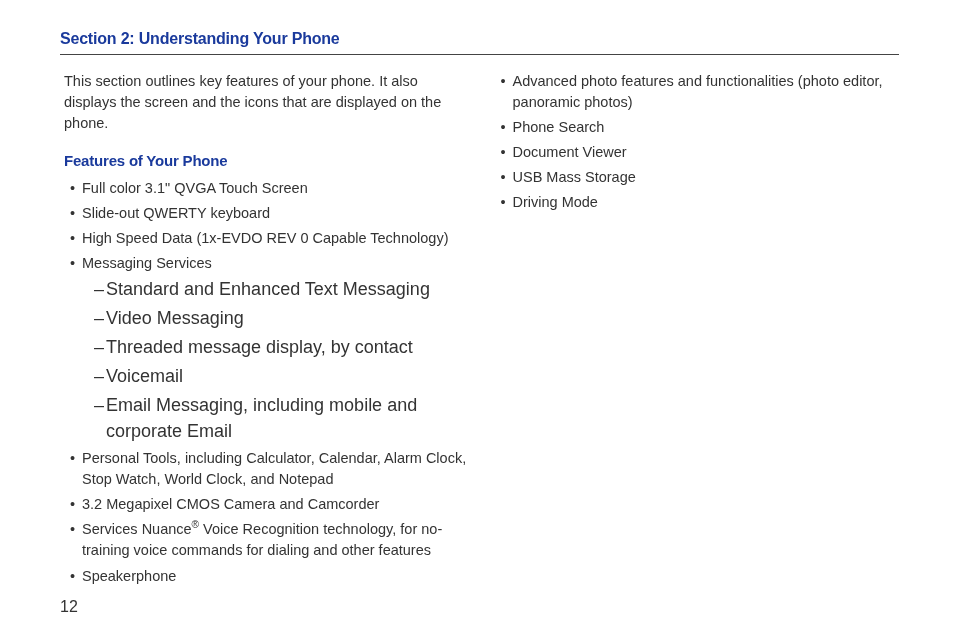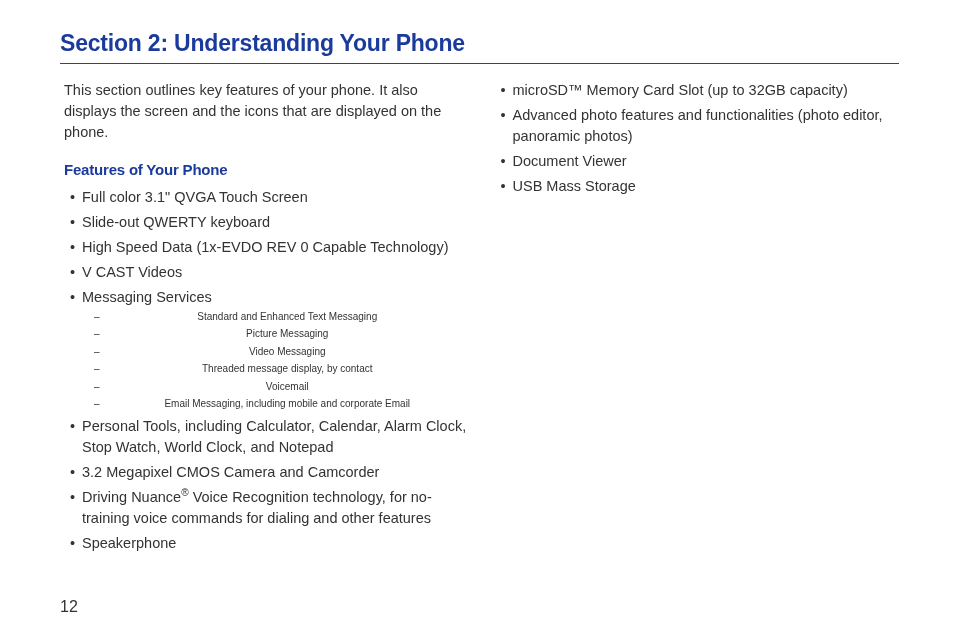--- a/index.html
+++ b/index.html
@@ -9,21 +9,21 @@
       background: #fff;
       font-family: Arial, Helvetica, sans-serif;
       color: #333;
       position: relative;
       padding: 30px 55px 20px 60px;
     }
     .content { display: flex; flex-direction: column; height: 100%; }
     h1.section-title {
       color: #1a3a9c;
       font-weight: bold;
-      font-size: 23px;
+      font-size: 16px;
       font-family: Arial, Helvetica, sans-serif;
       letter-spacing: -0.2px;
       border-bottom: 1px solid #444;
       padding-bottom: 6px;
       margin-bottom: 16px;
     }
     .columns {
       display: flex;
       gap: 22px;
       flex: 1;
@@ -46,21 +46,21 @@
     }
     ul.bullets { list-style: none; padding-left: 14px; }
     ul.bullets > li { position: relative; padding-left: 8px; margin-bottom: 4px; }
     ul.bullets > li::before {
       content: "•";
       position: absolute;
       left: -4px;
       top: 0;
     }
     ul.dashes { list-style: none; padding-left: 14px; margin-top: 2px; }
-    ul.dashes > li { position: relative; padding-left: 10px; margin-bottom: 3px; font-size: 10px; text-align: center; }
+    ul.dashes > li { position: relative; padding-left: 10px; margin-bottom: 3px; font-size: 18px; }
     ul.dashes > li::before {
       content: "–";
       position: absolute;
       left: -2px;
       top: 0;
     }
     sup { font-size: 0.7em; vertical-align: super; line-height: 0; }
     .italic { font-style: italic; }
     .page-num {
       position: absolute;
@@ -77,46 +77,45 @@
 
   <div class="columns">
 
     <div class="col">
       <p class="intro">This section outlines key features of your phone. It also displays the screen and the icons that are displayed on the phone.</p>
       <h2 class="sub-heading">Features of Your Phone</h2>
       <ul class="bullets">
         <li>Full color 3.1" QVGA Touch Screen</li>
         <li>Slide-out QWERTY keyboard</li>
         <li>High Speed Data (1x-EVDO REV 0 Capable Technology)</li>
-        <li>V CAST Videos</li>
         <li>
           <span>Messaging Services</span>
           <ul class="dashes">
             <li>Standard and Enhanced Text Messaging</li>
-            <li>Picture Messaging</li>
             <li>Video Messaging</li>
             <li>Threaded message display, by contact</li>
             <li>Voicemail</li>
             <li>Email Messaging, including mobile and corporate Email</li>
           </ul>
         </li>
         <li>Personal Tools, including Calculator, Calendar, Alarm Clock, Stop Watch, World Clock, and Notepad</li>
         <li>3.2 Megapixel CMOS Camera and Camcorder</li>
         <li>
-          <span>Driving Nuance</span><sup>®</sup><span> Voice Recognition technology, for no-training voice commands for dialing and other features</span>
+          <span>Services Nuance</span><sup>®</sup><span> Voice Recognition technology, for no-training voice commands for dialing and other features</span>
         </li>
         <li>Speakerphone</li>
       </ul>
     </div>
 
     <div class="col">
       <ul class="bullets">
-        <li>microSD™ Memory Card Slot (up to 32GB capacity)</li>
         <li>Advanced photo features and functionalities (photo editor, panoramic photos)</li>
+        <li>Phone Search</li>
         <li>Document Viewer</li>
         <li>USB Mass Storage</li>
+        <li>Driving Mode</li>
       </ul>
     </div>
 
   </div>
 </div>
 
 <div class="page-num">12</div>
 
 </body></html>

